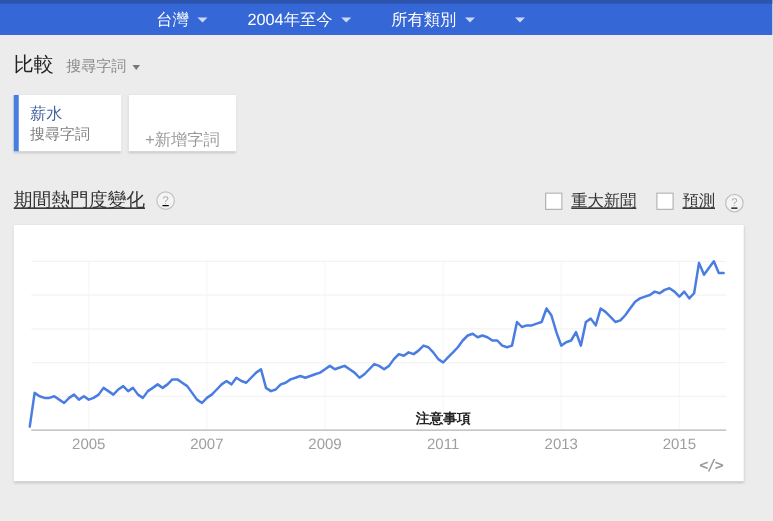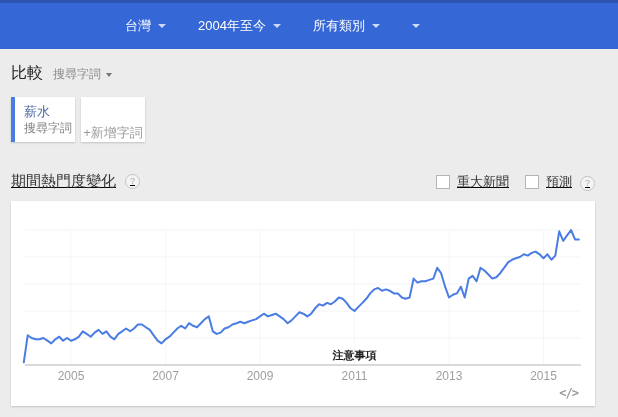--- a/index.html
+++ b/index.html
@@ -4,21 +4,21 @@
 <style>
   html,body{margin:0;padding:0;}
   body{
     width:618px;height:417px;overflow:hidden;
     background:#ececec;
     font-family:"Liberation Sans","DejaVu Sans",sans-serif;
     -webkit-font-smoothing:antialiased;
   }
   
   .topbar{
-    height:49px;
+    height:28px;
     border-top:3px solid #2d55b0;
     background:#3667d6;
     display:flex;align-items:center;
     padding-left:125px;
     box-sizing:border-box;
     gap:32px;
   }
   .topbar .menu{
     display:flex;align-items:center;gap:7px;
     color:#fff;font-size:13px;cursor:pointer;white-space:nowrap;
@@ -29,21 +29,21 @@
     border-top:4px solid rgba(255,255,255,.75);
   }
   .caret.dark{border-top-color:#777;border-left-width:3px;border-right-width:3px;border-top-width:4px;}
   
   .compare-row{margin:14px 0 0 11px;display:flex;align-items:baseline;}
   .compare-title{font-size:16px;color:#222;}
   .compare-mode{margin-left:10px;font-size:12px;color:#8a8a8a;display:flex;align-items:center;gap:5px;cursor:pointer;}
   
   .terms-row{margin:13px 0 0 11px;display:flex;gap:6px;}
   .term-card{
-    width:64px;height:45px;background:#fff;
+    width:86px;height:45px;background:#fff;
     box-shadow:0 1px 2px rgba(0,0,0,.18);
     box-sizing:border-box;cursor:pointer;
   }
   .term-card.active{border-left:4px solid #4a7de2;padding:6px 0 0 9px;}
   .term-name{font-size:13px;color:#44639f;line-height:17px;}
   .term-type{font-size:12px;color:#808080;line-height:16px;}
   .term-card.add{display:flex;align-items:flex-end;justify-content:center;color:#9a9a9a;font-size:13px;}
   
   .section-header{margin:30px 23px 10px 11px;display:flex;align-items:center;text-decoration:underline;}
   .section-title{font-size:15px;color:#333;}

